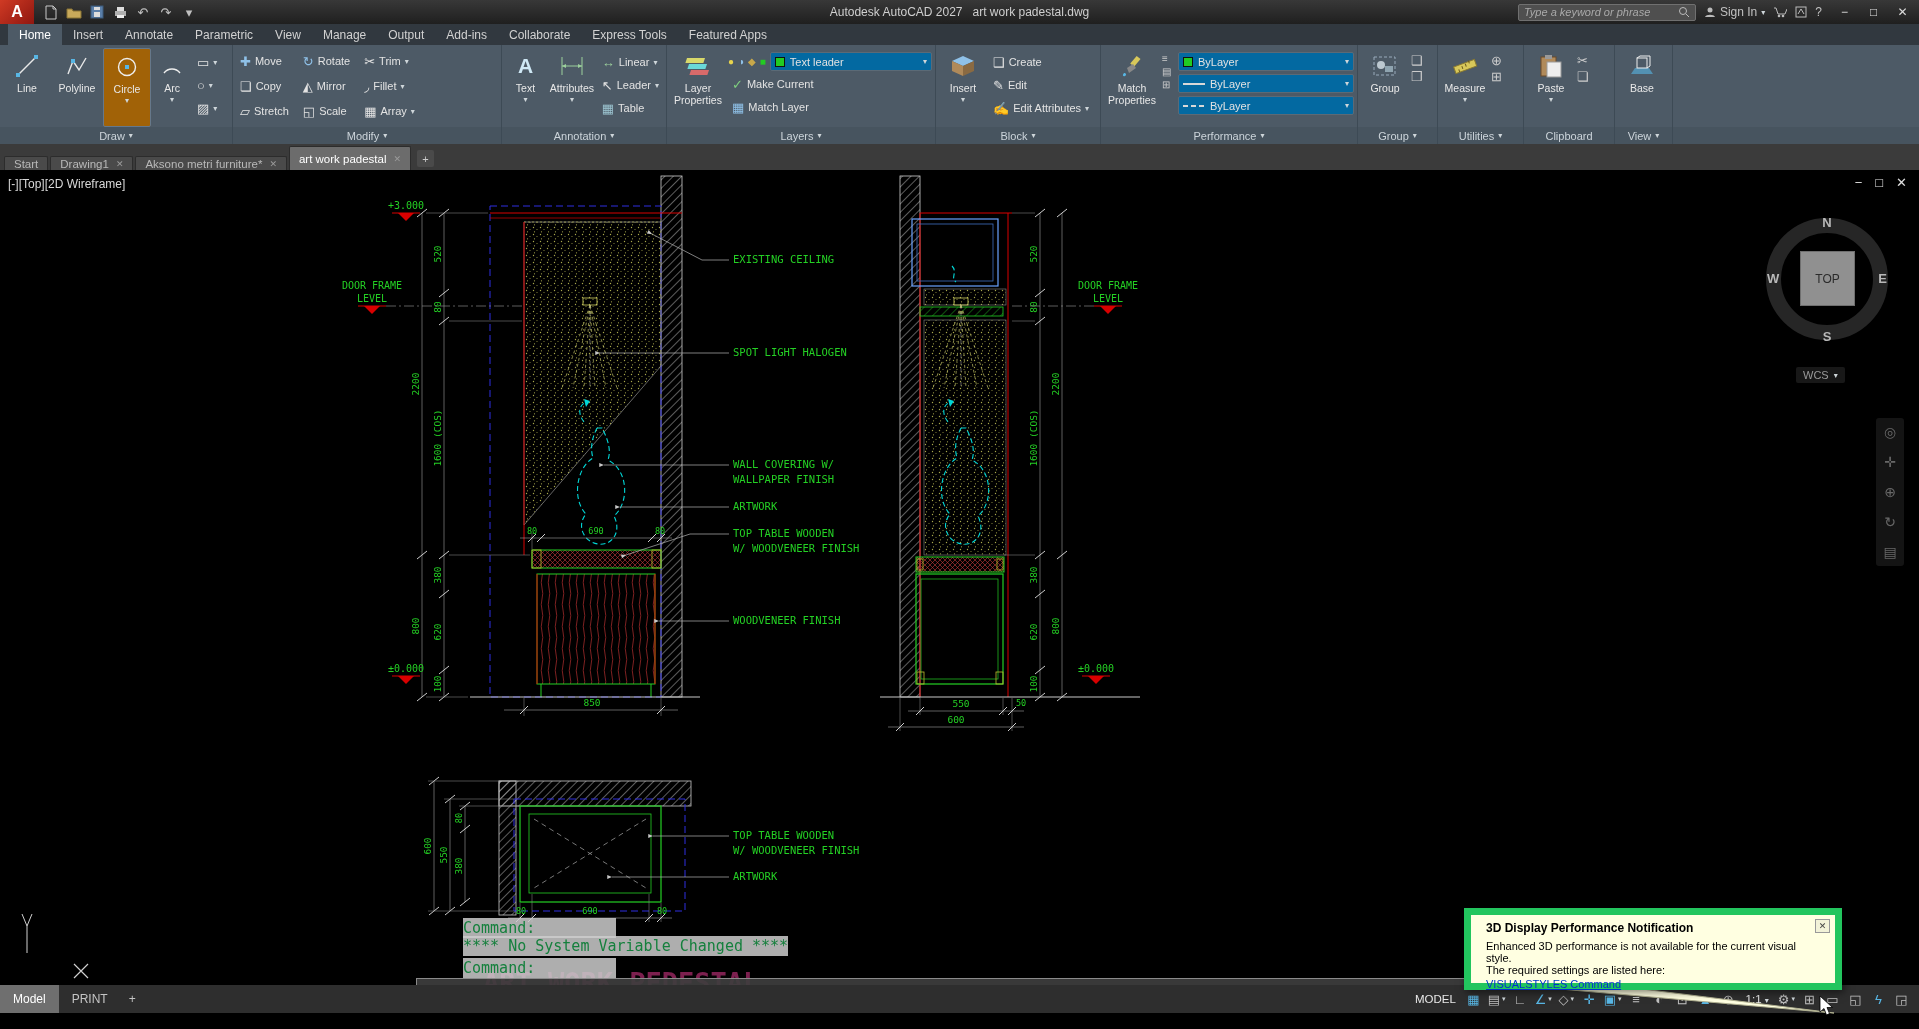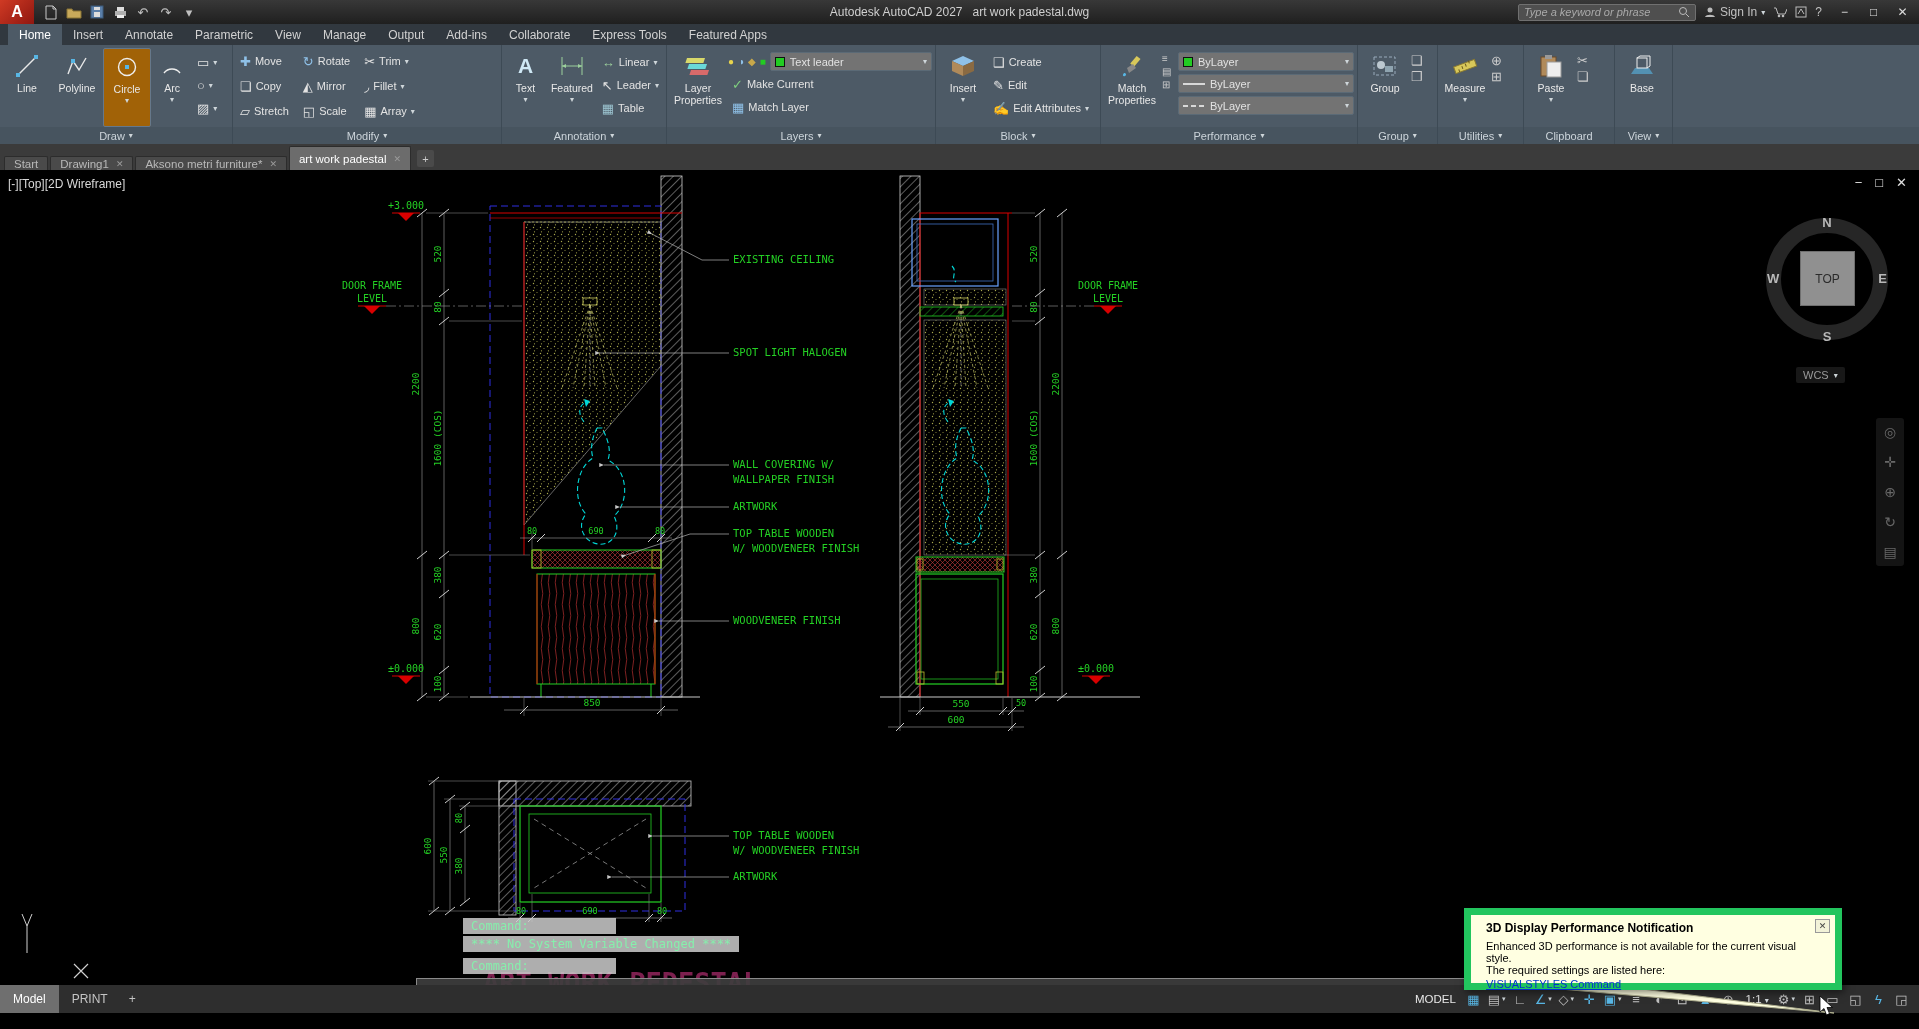--- a/index.html
+++ b/index.html
@@ -26,21 +26,21 @@
 .pc{flex:1;display:flex;align-items:stretch;padding:3px 3px 0 3px;gap:2px}
 .plabel{height:17px;background:#47545f;color:#ccd4da;font-size:11px;display:flex;align-items:center;justify-content:center;gap:4px}
 .bigbtn{width:48px;display:flex;flex-direction:column;align-items:center;padding-top:3px;gap:1px;color:#e8e8e8;font-size:10.5px;text-align:center;line-height:1.15}
 .bigbtn .bicon{width:30px;height:30px;display:flex;align-items:center;justify-content:center}
 .bigbtn.hl{background:#a16207;border:1px solid #66788a;border-radius:2px}
 .car{font-size:8px;color:#cfd6da}
 .scol{display:flex;flex-direction:column;justify-content:flex-start;gap:3px;padding-top:4px}
 .sbtn{display:flex;align-items:center;gap:4px;color:#e3e3e3;font-size:11px;height:20px;padding:0 4px;white-space:nowrap}
 .gi{font-size:13px;line-height:1}
 .mgrid{display:grid;grid-template-columns:repeat(3,auto);grid-auto-rows:25px;column-gap:6px;align-content:start;padding-top:3px}
-.ddrow{display:flex;align-items:center;height:19px;background:#737373;border:1px solid #5b6a76;border-radius:2px;font-size:11px;color:#e2e2e2;padding:0 4px;gap:5px}
+.ddrow{display:flex;align-items:center;height:19px;background:#0369a1;border:1px solid #5b6a76;border-radius:2px;font-size:11px;color:#e2e2e2;padding:0 4px;gap:5px}
 .swatch{width:10px;height:10px;background:#22cc22;border:1px solid #111}
 .lineswatch{width:22px;height:2px;background:#d8d8d8}
 .layerrow{display:flex;align-items:center;gap:4px}
 
 .ftabs{position:absolute;top:144px;left:0;width:100%;height:26px;background:#3b3b3b;display:flex;align-items:flex-end;gap:2px;padding-left:4px;z-index:27}
 .ftab{height:14px;background:#4a4a4a;color:#b8b8b8;font-size:11.5px;display:flex;align-items:center;padding:0 9px;gap:7px;border:1px solid #2c2c2c;border-bottom:none;border-radius:2px 2px 0 0}
 .ftab.active{background:#6c6c6c;color:#fff;height:24px}
 .fx{color:#9a9a9a;font-size:9px}
 .fplus{width:17px;height:17px;background:#4a4a4a;color:#ccc;display:flex;align-items:center;justify-content:center;margin:0 0 3px 4px;border-radius:2px;font-size:11px}
 
@@ -59,21 +59,21 @@
 .ldr{stroke:#b5b5b5;stroke-width:.7;fill:none}
 .fan{stroke:#bfbf66;stroke-width:.7;stroke-dasharray:3 3}
 .vp-label{position:absolute;left:8px;top:7px;color:#d8d8d8;font-size:12px;z-index:5}
 .vp-ctl{position:absolute;right:12px;top:5px;display:flex;gap:13px;color:#e0e0e0;font-size:13px;z-index:5}
 .viewcube{position:absolute;left:1762px;top:44px;width:130px;height:130px;z-index:5}
 .vc-ring{position:absolute;inset:4px;border-radius:50%;border:15px solid rgba(135,135,135,.28)}
 .vc-l{position:absolute;color:#b8b8b8;font-weight:bold;font-size:13px}
 .vc-face{position:absolute;left:38px;top:37px;width:55px;height:55px;background:#909090;border:1px solid #6f6f6f;color:#2b2b2b;display:flex;align-items:center;justify-content:center;font-size:12px}
 .wcs{position:absolute;left:1796px;top:197px;padding:2px 7px;color:#9a9a9a;background:rgba(95,95,95,.25);font-size:11px;border-radius:2px;z-index:5;display:flex;gap:5px;align-items:center}
 .navbar{position:absolute;left:1876px;top:248px;width:28px;padding:6px 0;background:rgba(110,110,110,.18);border-radius:3px;display:flex;flex-direction:column;align-items:center;gap:14px;color:rgba(205,205,205,.45);font-size:14px;z-index:5}
-.cmdrow{position:absolute;background:rgba(204,204,204,.85);color:#86efac;font-family:"DejaVu Sans Mono",monospace;font-size:12px;padding:1px 8px;z-index:6;white-space:pre}
+.cmdrow{position:absolute;background:rgba(204,204,204,.85);color:#15803d;font-family:"DejaVu Sans Mono",monospace;font-size:15px;padding:1px 0;z-index:6;white-space:pre}
 .cmd-dock{position:absolute;left:416px;top:808px;width:1101px;height:22px;background:rgba(62,62,62,.92);border:1px solid #8a8a8a;display:flex;align-items:center;z-index:7;gap:2px;padding:0 4px}
 .cmd-dock .ci{width:18px;text-align:center;color:#b5b5b5;font-size:11px}
 .cmd-dock .pr{color:#9ab6cc;font-family:"DejaVu Sans Mono",monospace;font-size:12px;padding:0 3px}
 .cmd-input{flex:1;background:transparent;border:none;outline:none;color:#ccc;font-family:"DejaVu Sans Mono",monospace;font-size:12px;font-style:italic}
 .cmd-input::placeholder{color:#9a9a9a}
 
 .statusbar{position:absolute;bottom:16px;left:0;width:100%;height:28px;background:#2e2e2e;display:flex;align-items:center;font-size:12px;color:#ccc;z-index:30}
 .sbtab{padding:0 13px;height:100%;display:flex;align-items:center;color:#c4c4c4}
 .sbtab.active{background:#6f6f6f;color:#fff}
 .sbplus{padding:0 8px;color:#c4c4c4}
@@ -302,21 +302,21 @@
         </div>
         <div class="bigbtn" style="width:56px">
           <span class="bicon">
               <svg width="26" height="24">
                 <line x1="3" y1="3" x2="3" y2="21" stroke="#9cd09c"></line>
                 <line x1="23" y1="3" x2="23" y2="21" stroke="#9cd09c"></line>
                 <line x1="3" y1="12" x2="23" y2="12" stroke="#9cd09c"></line>
                 <path d="M3 12l4-2v4zM23 12l-4-2v4z" fill="#9cd09c"></path>
               </svg>
             </span>
-          <span>Featured</span>
+          <span>Attributes</span>
           <span class="car">▾</span>
         </div>
         <div class="scol">
           <div class="sbtn">
               <span class="gi" style="color:#9cd09c">↔</span>
               <span>Linear</span>
               <span class="car">▾</span>
             </div>
           <div class="sbtn">
               <span class="gi">↖</span>

